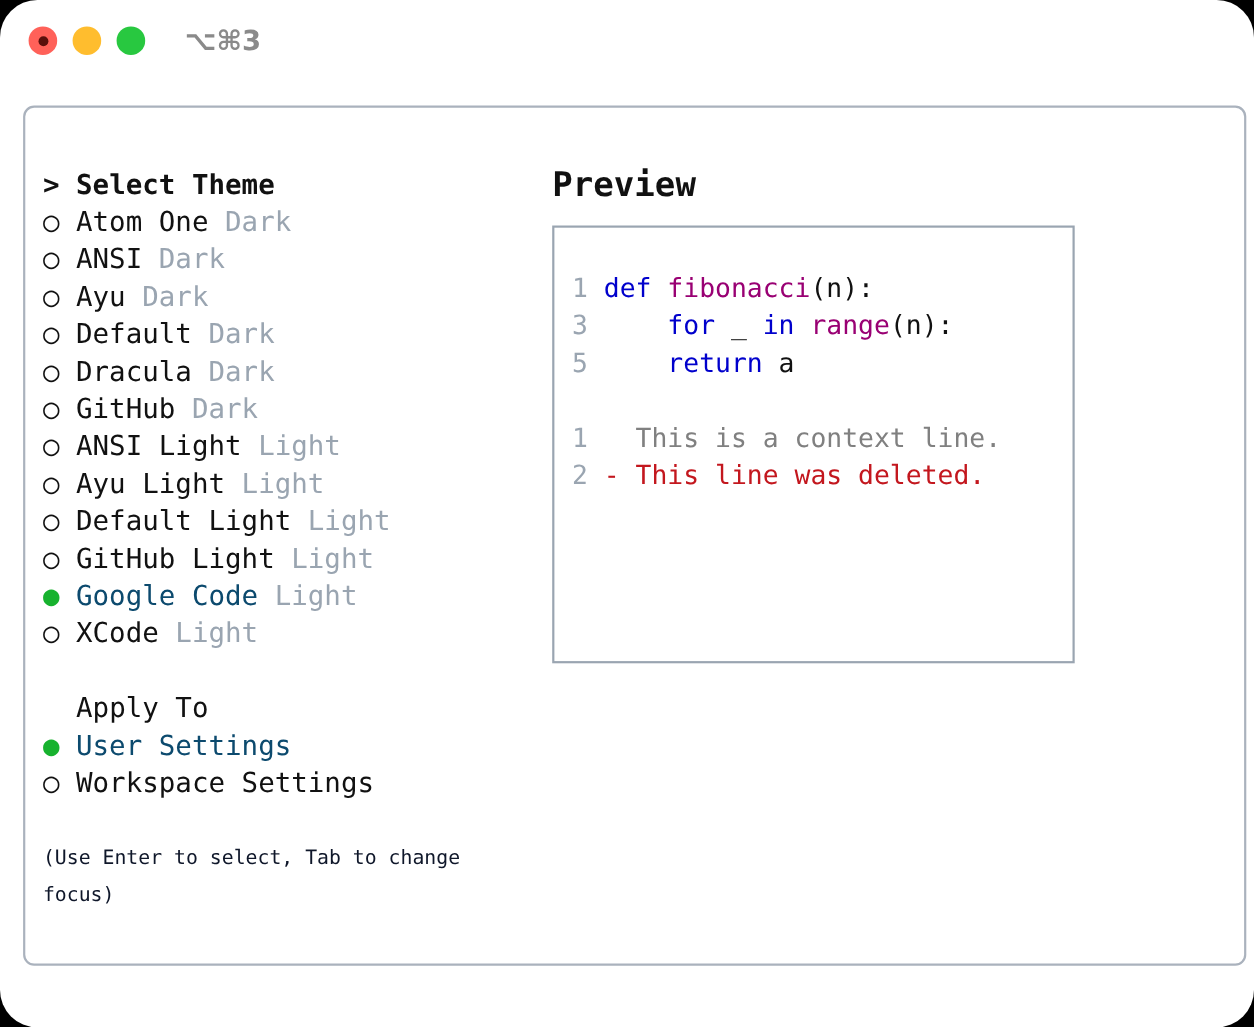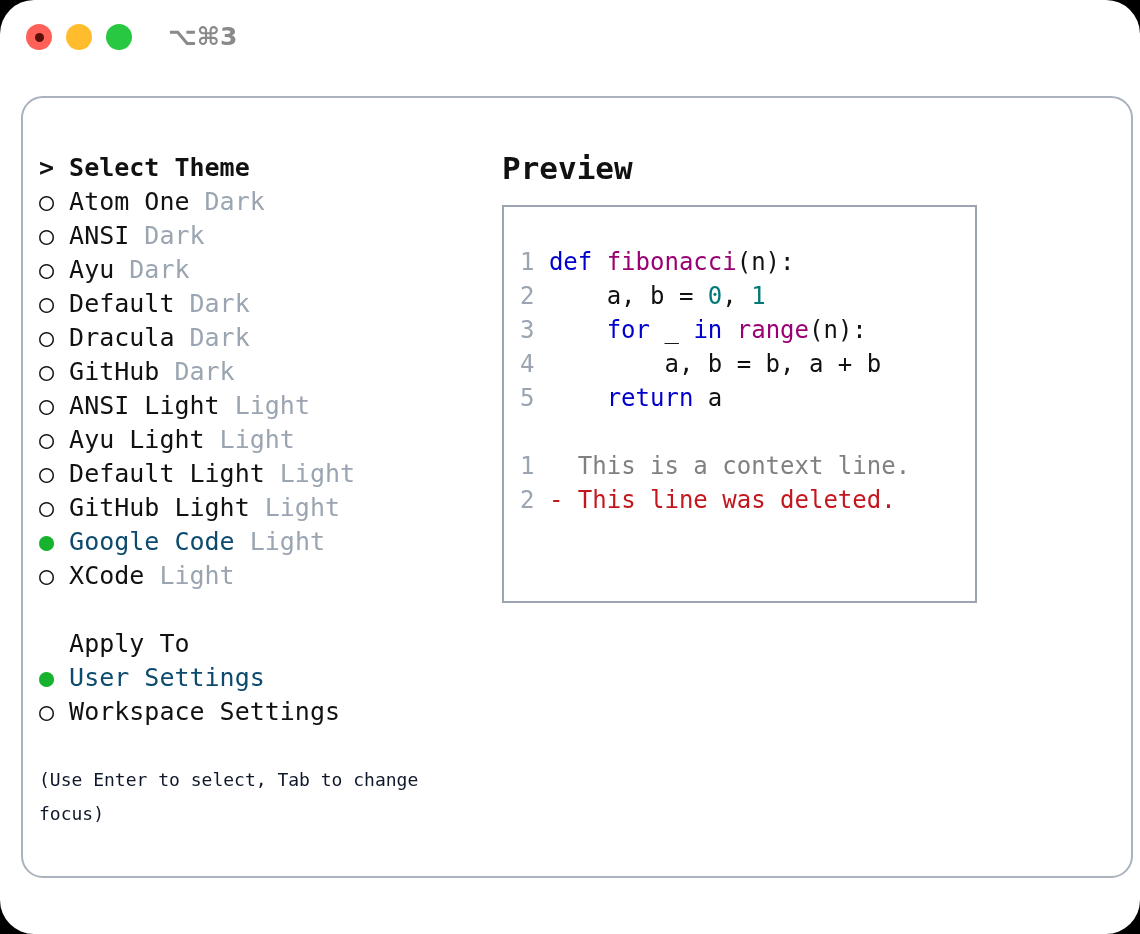--- a/index.html
+++ b/index.html
@@ -70,21 +70,21 @@
   }
 
   
   .frame {
     position: absolute;
     left: 21px;
     top: 96px;
     width: 1112px;
     height: 782px;
     border: 2px solid #aab2bd;
-    border-radius: 22px;
+    border-radius: 10px;
     background: #ffffff;
     box-sizing: border-box;
   }
 
   
   .left-col {
     position: absolute;
     left: 16px;
     top: 53px;
     width: 440px;
@@ -219,23 +219,21 @@
         </div>
 
       <div class="hint">(Use Enter to select, Tab to change focus)</div>
     </div>
 
     <div class="right-col">
       <div class="preview-title">Preview</div>
       <div class="preview-box">
         <div id="code-block">
             <div class="code-line"><span class="ln">1</span><span class="kw">def </span><span class="fn">fibonacci</span><span class="plain">(n):</span></div>
-            <div class="code-line"><span class="ln">2</span><span class="plain">    a, b = </span><span class="num">0</span><span class="plain">, </span><span class="num">1</span></div>
             <div class="code-line"><span class="ln">3</span><span class="plain">    </span><span class="kw">for</span><span class="plain"> _ </span><span class="kw">in</span><span class="plain"> </span><span class="fn">range</span><span class="plain">(n):</span></div>
-            <div class="code-line"><span class="ln">4</span><span class="plain">        a, b = b, a + b</span></div>
             <div class="code-line"><span class="ln">5</span><span class="plain">    </span><span class="kw">return</span><span class="plain"> a</span></div>
           </div>
         <div class="diff-gap"></div>
         <div id="diff-block">
             <div class="code-line"><span class="ln">1</span><span class="diff-ctx"> </span><span class="diff-ctx"> This is a context line.</span></div>
             <div class="code-line"><span class="ln">2</span><span class="diff-del">-</span><span class="diff-del"> This line was deleted.</span></div>
           </div>
       </div>
     </div>
 

